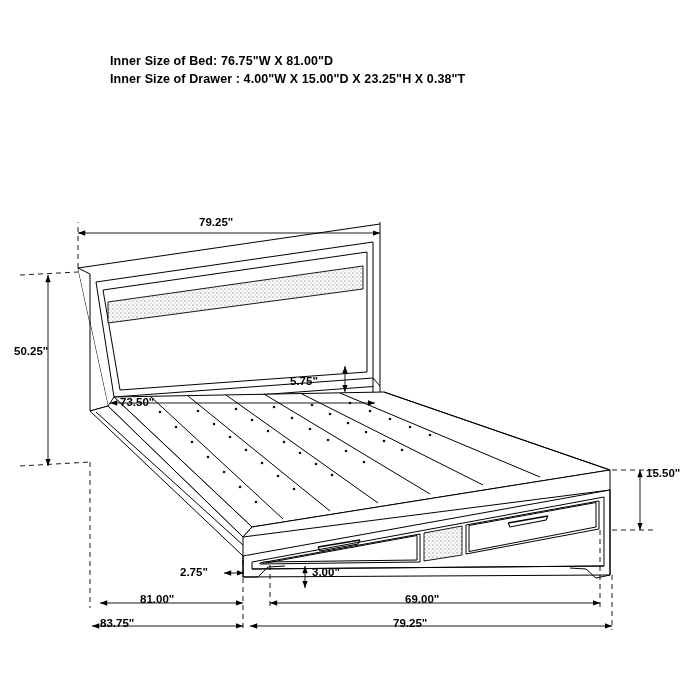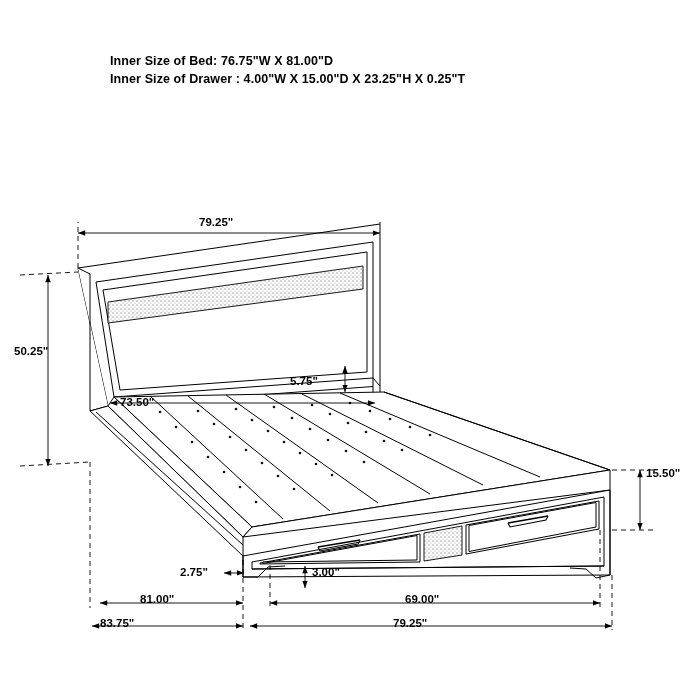--- a/index.html
+++ b/index.html
@@ -42,21 +42,21 @@
     white-space: nowrap;
   }
 </style>
 </head>
 <body>
 
 <div id="page">
 
   <div class="note-block">
     <div class="note-line">Inner Size of Bed: 76.75"W X 81.00"D</div>
-    <div class="note-line">Inner Size of Drawer : 4.00"W X 15.00"D X 23.25"H X 0.25"T</div>
+    <div class="note-line">Inner Size of Drawer : 4.00"W X 15.00"D X 23.25"H X 0.38"T</div>
   </div>
 
   <svg id="drawing" viewBox="0 0 700 700">
     <defs>
       <marker id="arrEnd" markerWidth="9" markerHeight="9" refX="8" refY="3" orient="auto" markerUnits="strokeWidth">
         <path d="M0,0 L8,3 L0,6 z" fill="#000"></path>
       </marker>
       <marker id="arrStart" markerWidth="9" markerHeight="9" refX="0" refY="3" orient="auto" markerUnits="strokeWidth">
         <path d="M8,0 L0,3 L8,6 z" fill="#000"></path>
       </marker>

